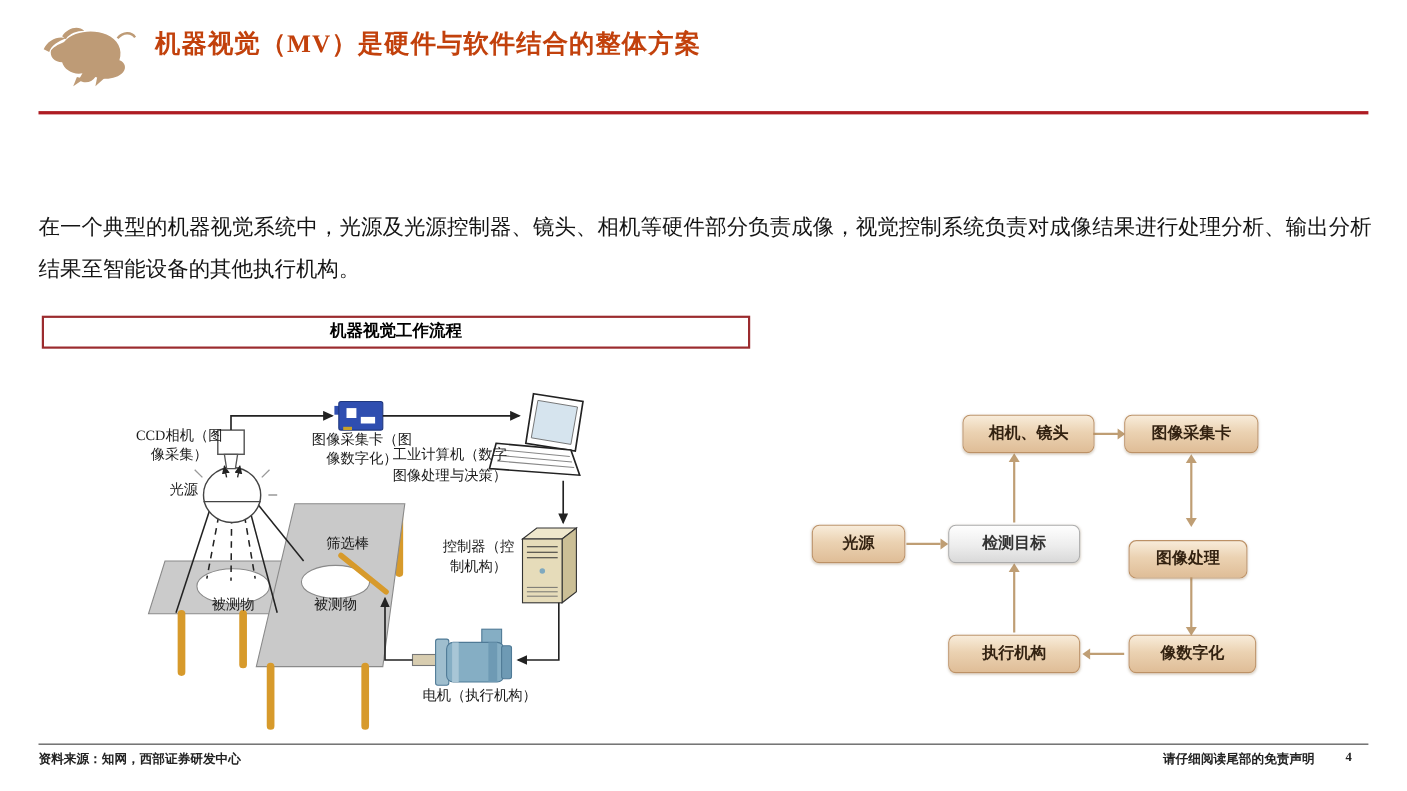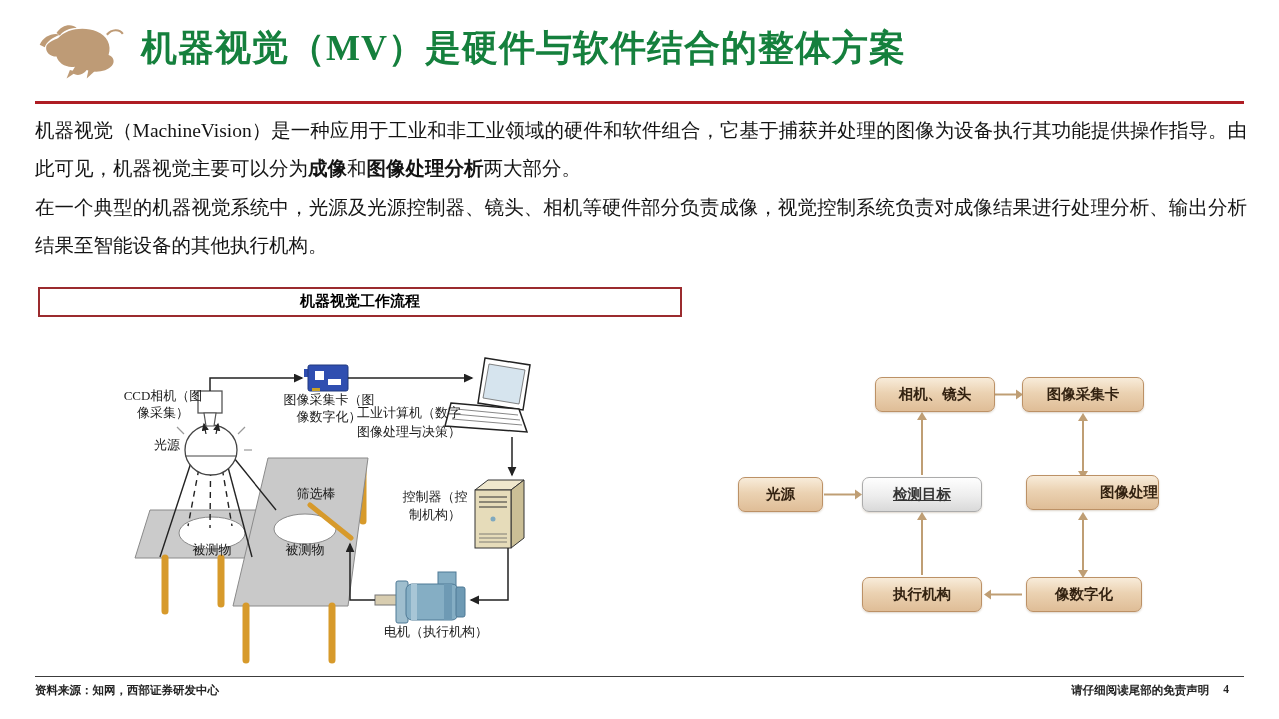--- a/index.html
+++ b/index.html
@@ -2,21 +2,21 @@
 <html><head>
 <meta charset="utf-8">
 <style>
   html,body{margin:0;padding:0;background:#fff;}
   .slide{
     position:relative;width:1279px;height:719px;background:#fff;overflow:hidden;
     font-family:"Liberation Serif","DejaVu Serif",serif;color:#1a1a1a;
   }
   
   .logo{position:absolute;left:33px;top:17px;width:94px;height:64px;}
-  .title{position:absolute;left:141px;top:24px;margin:0;font-size:36px;font-weight:bold;color:#15803d;letter-spacing:1px;white-space:nowrap;}
+  .title{position:absolute;left:141px;top:24px;margin:0;font-size:23px;font-weight:bold;color:#c2410c;letter-spacing:1px;white-space:nowrap;}
   .rule{position:absolute;left:35px;top:101px;width:1209px;height:3px;background:#AE1C23;}
   
   .para{position:absolute;left:35px;width:1212px;margin:0;font-size:19.5px;line-height:38px;text-align:justify;color:#141414;}
   .p1{top:112px;}
   .p2{top:189px;}
   .para b{font-weight:bold;}
   
   .panel-header{position:absolute;top:287px;width:644px;height:30px;border:2px solid #9B2B2E;background:#fff;
     box-sizing:border-box;text-align:center;font-size:15px;font-weight:bold;line-height:25px;color:#000;}
   .panel-header.left{left:38px;}
@@ -30,48 +30,47 @@
   .node{
     position:absolute;height:35px;box-sizing:border-box;border:1.5px solid #BC9166;border-radius:7px;
     background:linear-gradient(180deg,#F8ECDA 0%,#EBD2B2 45%,#DFBD97 100%);
     text-align:center;font-size:14.5px;font-weight:bold;line-height:32px;color:#332211;
     box-shadow:0 1px 2px rgba(120,90,50,.25);
   }
   .node.gray{background:linear-gradient(180deg,#FEFEFE 0%,#EDEDED 55%,#D9D9D9 100%);border-color:#ABABAB;color:#333;}
   .n-camera{left:193px;top:42px;width:120px;}
   .n-card{left:340px;top:42px;width:122px;}
   .n-light{left:56px;top:142px;width:85px;}
-  .n-target{left:180px;top:142px;width:120px;text-decoration:underline;}
-  .n-processing{left:344px;top:140px;width:133px;text-align:right;}
+  .n-target{left:180px;top:142px;width:120px;}
+  .n-processing{left:344px;top:156px;width:108px;}
   .n-actuator{left:180px;top:242px;width:120px;}
   .n-control{left:344px;top:242px;width:116px;}
   
   .footer-rule{position:absolute;left:35px;top:676px;width:1209px;height:1px;background:#3c3c3c;}
   .footer-left{position:absolute;left:35px;top:683px;font-size:11.5px;font-weight:bold;color:#222;}
-  .footer-right{position:absolute;right:50px;top:683px;display:flex;gap:14px;font-size:11.5px;font-weight:bold;color:#222;}
+  .footer-right{position:absolute;right:50px;top:683px;display:flex;gap:28px;font-size:11.5px;font-weight:bold;color:#222;}
 </style>
 </head>
 <body>
 
 <div class="slide">
 
   <svg class="logo" viewBox="0 0 112 70">
     <g fill="#BE9B76">
       <path d="M28,16 C34,6 46,4 52,10 C44,10 36,13 32,19 Z"></path>
       <path d="M8,30 C12,20 24,15 32,18 C24,21 16,26 14,33 Z"></path>
       <path d="M30,22 C40,10 62,8 76,14 C88,19 94,30 90,42 C96,44 98,50 94,55 C88,62 74,64 64,60 C60,66 52,68 46,63 L50,56 C40,58 30,52 28,44 C20,44 14,38 16,31 C20,26 26,24 30,22 Z"></path>
       <path d="M44,60 L40,70 L52,62 Z"></path>
       <path d="M66,60 L64,70 L74,61 Z"></path>
     </g>
     <path d="M88,18 C94,11 103,11 107,17" stroke="#BE9B76" stroke-width="2.5" fill="none"></path>
   </svg>
   <h1 class="title">机器视觉（MV）是硬件与软件结合的整体方案</h1>
   <div class="rule"></div>
 
-  <p class="para p1"><span>机器视觉（MachineVision）是一种应用于工业和非工业领域的硬件和软件组合，它基于捕获并处理的图像为设备执行其功能提供操作指导。由此可见，机器视觉主要可以分为</span><b>成像</b><span>和</span><b>图像处理分析</b><span>两大部分。</span></p>
   <p class="para p2">在一个典型的机器视觉系统中，光源及光源控制器、镜头、相机等硬件部分负责成像，视觉控制系统负责对成像结果进行处理分析、输出分析结果至智能设备的其他执行机构。</p>
 
   <div class="panel-header left">机器视觉工作流程</div>
 
   <svg class="workflow" viewBox="0 0 560 335">
     <defs>
       <marker id="ahB" markerWidth="8" markerHeight="8" refX="5.5" refY="3" orient="auto">
         <path d="M0,0 L6.5,3 L0,6 Z" fill="#222"></path>
       </marker>
     </defs>

